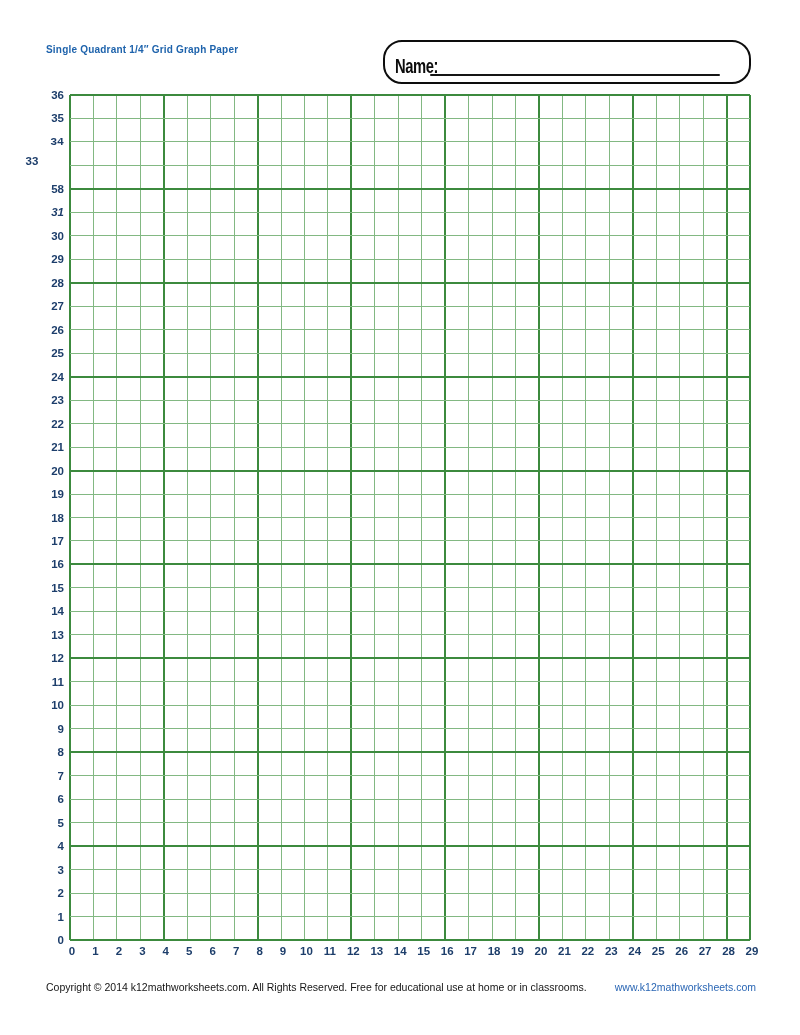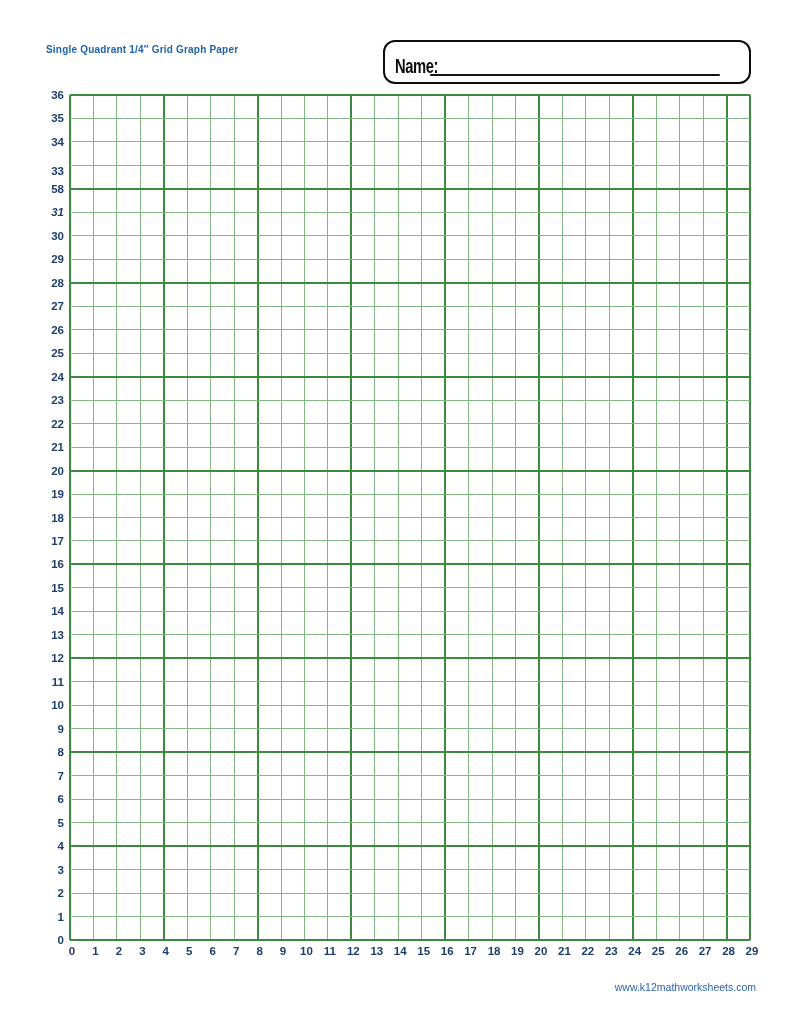--- a/index.html
+++ b/index.html
@@ -18,21 +18,21 @@
     font-weight:700;
     letter-spacing:.2px;
     color:#1e63ac;
     white-space:nowrap;
   }
   .name-box{
     position:absolute;
     left:383px;top:40px;
     width:364px;height:40px;
     border:2px solid #0d0d0d;
-    border-radius:12px;
+    border-radius:19px;
     background:#ffffff;
   }
   .name-label{
     position:absolute;
     left:10px;bottom:4px;
     font-size:18px;
     font-weight:700;
     letter-spacing:-0.5px;
     color:#0d0d0d;
     transform:scaleX(.82) scaleY(1.08);
@@ -161,22 +161,22 @@
         <line x1="0" y1="727.6388888888889" x2="680" y2="727.6388888888889" stroke="#82b882" stroke-width="1" shape-rendering="crispEdges"></line>
         <line x1="0" y1="751.1111111111111" x2="680" y2="751.1111111111111" stroke="#3c8a3e" stroke-width="2" shape-rendering="crispEdges"></line>
         <line x1="0" y1="774.5833333333333" x2="680" y2="774.5833333333333" stroke="#82b882" stroke-width="1" shape-rendering="crispEdges"></line>
         <line x1="0" y1="798.0555555555555" x2="680" y2="798.0555555555555" stroke="#82b882" stroke-width="1" shape-rendering="crispEdges"></line>
         <line x1="0" y1="821.5277777777777" x2="680" y2="821.5277777777777" stroke="#82b882" stroke-width="1" shape-rendering="crispEdges"></line>
         <line x1="0" y1="845" x2="680" y2="845" stroke="#3c8a3e" stroke-width="2" shape-rendering="crispEdges"></line>
       </svg>
     <div id="y-axis-labels">
         <div class="axis-label y-label" style="top: 88px;">36</div>
         <div class="axis-label y-label" style="top: 111px;">35</div>
-        <div class="axis-label y-label" style="top: 134.944px;">34</div>
-        <div class="axis-label y-label" style="top: 164px;">33</div>
+        <div class="axis-label y-label" style="top: 134.944px; font-family: Liberation Mono, monospace;">34</div>
+        <div class="axis-label y-label" style="top: 154px; text-align: center;">33</div>
         <div class="axis-label y-label" style="top: 181.889px;">58</div>
         <div class="axis-label y-label" style="top: 205.361px; font-style: italic;">31</div>
         <div class="axis-label y-label" style="top: 228.833px;">30</div>
         <div class="axis-label y-label" style="top: 252.306px;">29</div>
         <div class="axis-label y-label" style="top: 275.778px;">28</div>
         <div class="axis-label y-label" style="top: 299.25px;">27</div>
         <div class="axis-label y-label" style="top: 322.722px;">26</div>
         <div class="axis-label y-label" style="top: 346.194px;">25</div>
         <div class="axis-label y-label" style="top: 369.667px;">24</div>
         <div class="axis-label y-label" style="top: 393.139px;">23</div>
@@ -231,15 +231,16 @@
         <div class="axis-label x-label" style="position: absolute; left: 611.31px; top: 944px;">23</div>
         <div class="axis-label x-label" style="position: absolute; left: 634.759px; top: 944px;">24</div>
         <div class="axis-label x-label" style="position: absolute; left: 658.207px; top: 944px;">25</div>
         <div class="axis-label x-label" style="position: absolute; left: 681.655px; top: 944px;">26</div>
         <div class="axis-label x-label" style="position: absolute; left: 705.103px; top: 944px;">27</div>
         <div class="axis-label x-label" style="position: absolute; left: 728.552px; top: 944px;">28</div>
         <div class="axis-label x-label" style="position: absolute; left: 752px; top: 944px;">29</div>
       </div>
   </div>
 
+  <div class="footer-copyright">Copyright © 2014  k12mathworksheets.com. All Rights Reserved. Free for educational use at home or in classrooms.</div>
   <a class="footer-url" href="#">www.k12mathworksheets.com</a>
 
 </div>
 
 </body></html>

